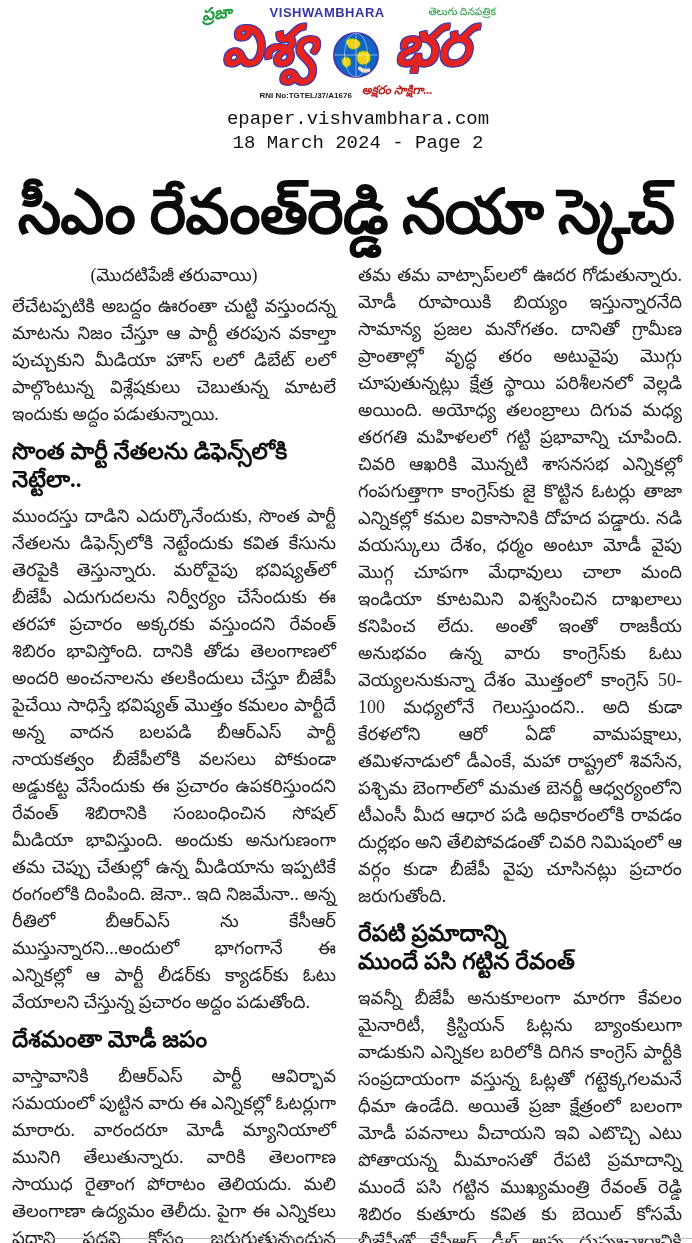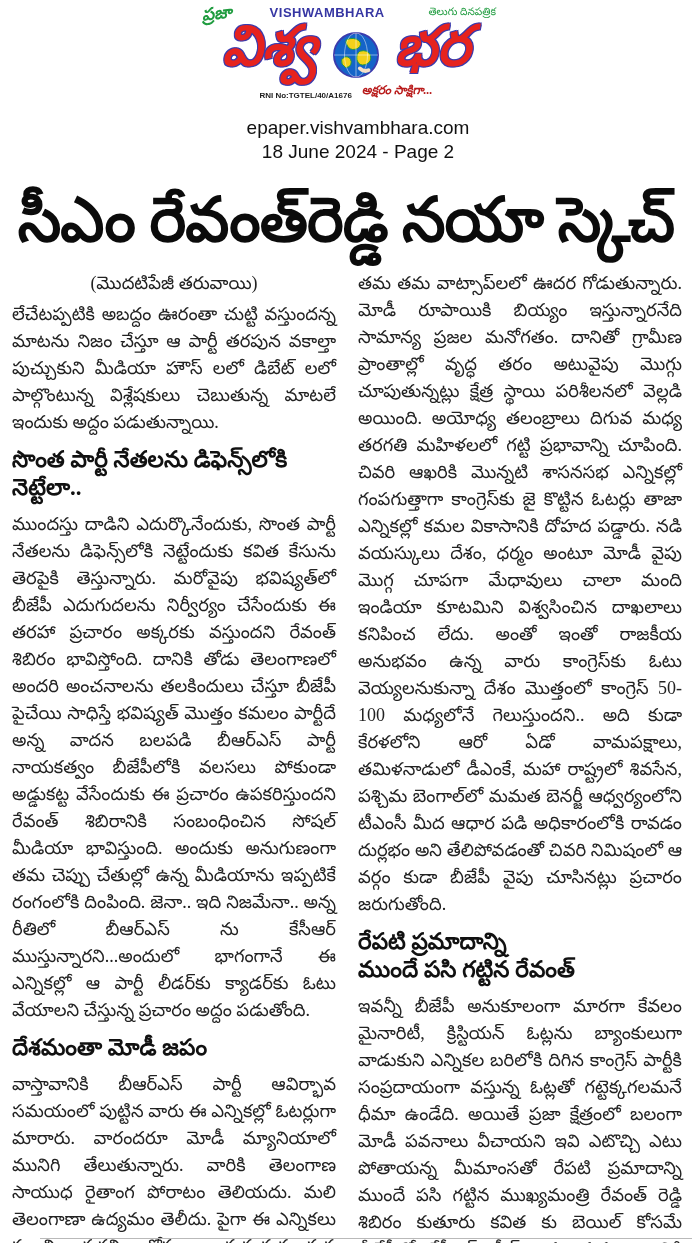--- a/index.html
+++ b/index.html
@@ -93,23 +93,23 @@
   }
   .slogan {
     color: #b91c1c;
     font-size: 12px;
     font-weight: bold;
     font-style: italic;
   }
   
   .meta {
     text-align: center;
-    font-family: Liberation Sans, sans-serif;
+    font-family: Liberation Mono, monospace;
     color: #111;
-    margin-top: 16px;
+    margin-top: 8px;
     line-height: 1.25;
     padding-left: 24px;
   }
   .meta .url { font-size: 19px; }
   .meta .datepage { font-size: 19px; }
   
   .headline {
     text-align: center;
     font-weight: bold;
     color: #0b0b0b;
@@ -172,28 +172,28 @@
         <path d="M14 8 Q22 5 27 9 Q31 13 26 17 Q20 20 16 16 Q12 11 14 8 Z" fill="#f2d11b" stroke="#1f9c3f" stroke-width="1"></path>
         <path d="M28 20 Q36 18 39 24 Q41 31 34 34 Q27 36 25 29 Q24 23 28 20 Z" fill="#f2d11b" stroke="#1f9c3f" stroke-width="1"></path>
         <path d="M12 26 Q18 25 19 31 Q19 37 13 37 Q8 34 9 29 Z" fill="#f2d11b" stroke="#1f9c3f" stroke-width="1"></path>
         <path d="M24 1 L24 47 M1 24 L47 24" stroke="#ffffff" stroke-width="1" opacity="0.5" fill="none"></path>
         <ellipse cx="24" cy="24" rx="12" ry="23" stroke="#ffffff" stroke-width="1" opacity="0.5" fill="none"></ellipse>
         <path d="M28 38 q4 4 9 2" stroke="#f7e0c8" stroke-width="4" fill="none" stroke-linecap="round"></path>
       </svg>
       <span class="logo-te">భర</span>
     </div>
     <div class="masthead-bottom">
-      <span class="rni">RNI No:TGTEL/40/A1676</span>
+      <span class="rni">RNI No:TGTEL/37/A1676</span>
       <span class="slogan">అక్షరం సాక్షిగా...</span>
     </div>
   </header>
 
   <div class="meta">
     <div class="url">epaper.vishvambhara.com</div>
-    <div class="datepage">18 June 2024 - Page 2</div>
+    <div class="datepage">18 March 2024 - Page 2</div>
   </div>
 
   <h1 class="headline">సీఎం రేవంత్‌రెడ్డి నయా స్కెచ్</h1>
 
   <main class="columns">
 
     <section class="col">
       <p class="continuation">(మొదటిపేజీ తరువాయి)</p>
       <p>లేచేటప్పటికి అబద్దం ఊరంతా చుట్టి వస్తుందన్న మాటను నిజం చేస్తూ ఆ పార్టీ తరపున వకాల్తా పుచ్చుకుని మీడియా హౌస్ లలో డిబేట్ లలో పాల్గొంటున్న విశ్లేషకులు చెబుతున్న మాటలే ఇందుకు అద్దం పడుతున్నాయి.</p>
       <h3 class="subhead">సొంత పార్టీ నేతలను డిఫెన్స్‌లోకి నెట్టేలా..</h3>

